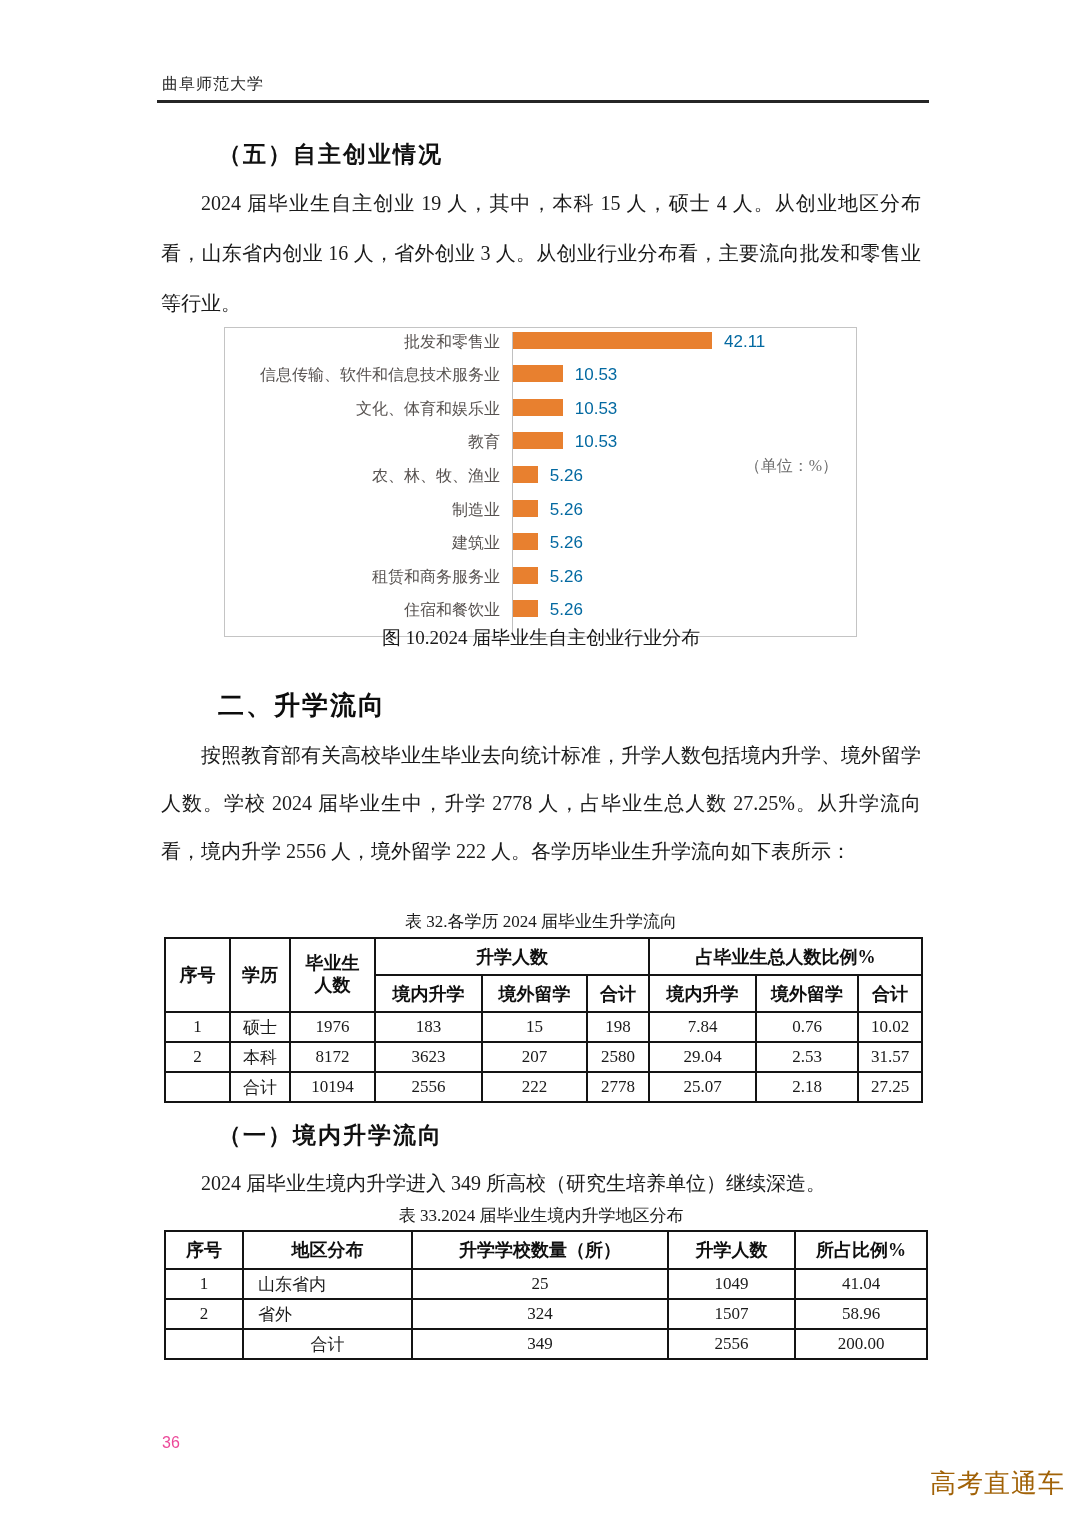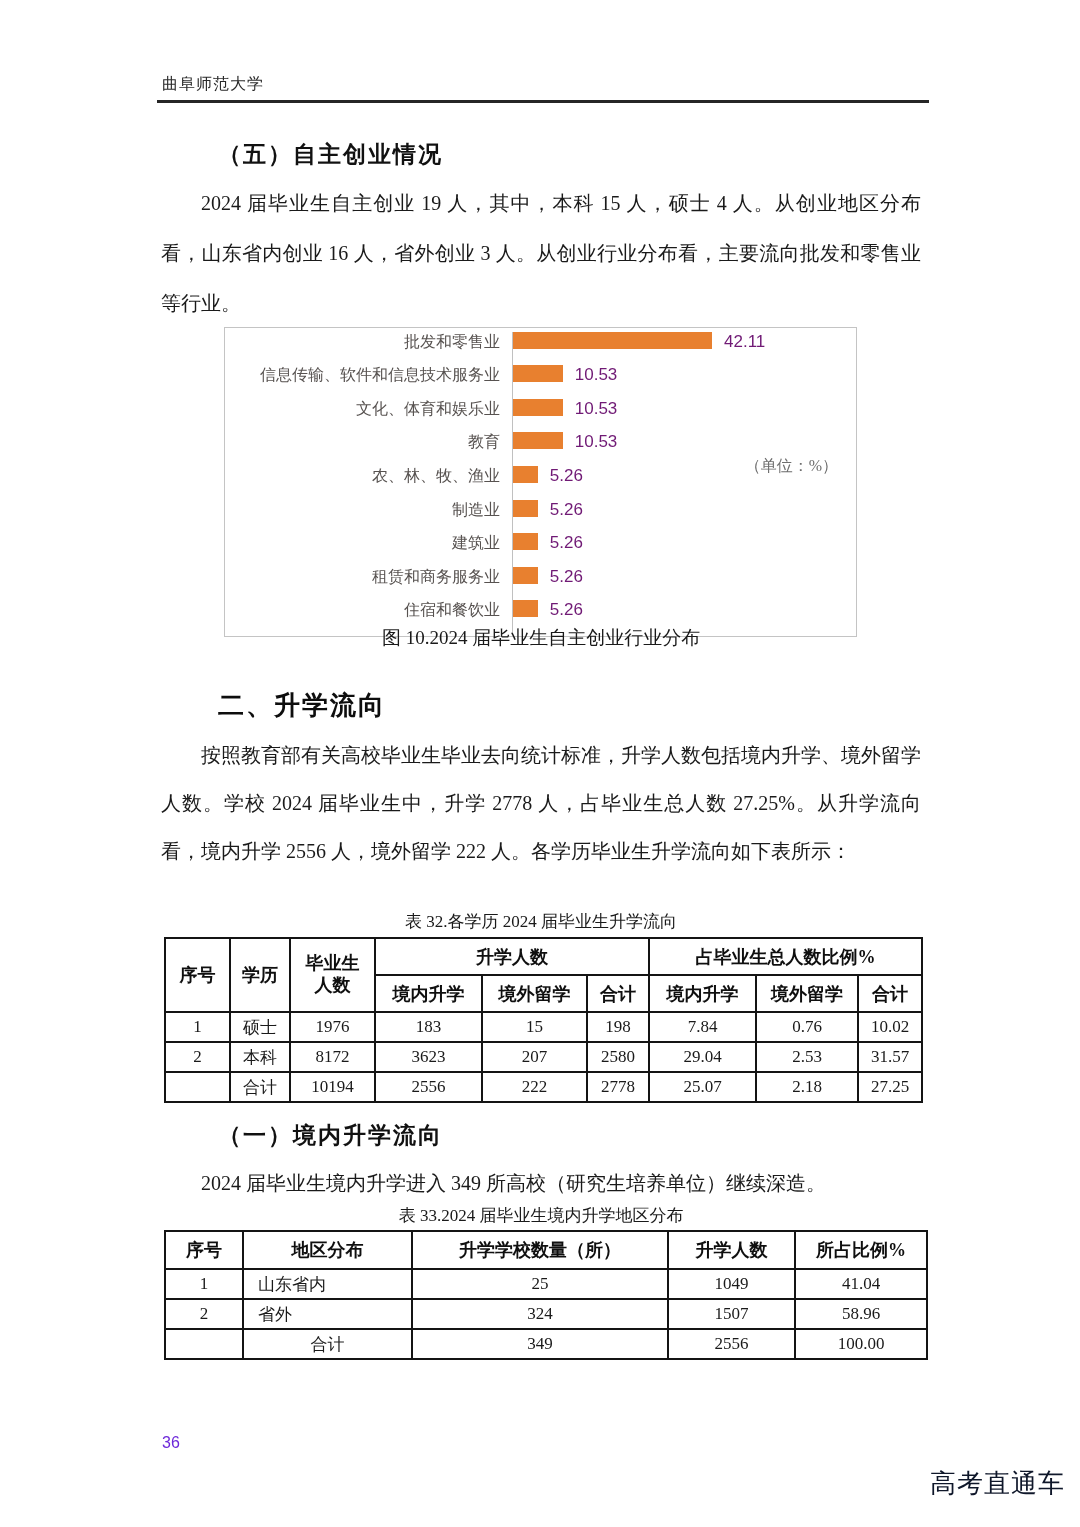--- a/index.html
+++ b/index.html
@@ -31,21 +31,21 @@
 
   
   .chart-box{top:327px;left:224px;width:631px;height:308px;background:#fff;
              border:1px solid #c4c4c4;}
   .chart-rows{position:absolute;inset:3px 0 3px 0;display:flex;flex-direction:column;justify-content:space-around;}
   .chart-row{display:flex;align-items:flex-start;height:32px;}
   .chart-label{width:275px;padding-right:7px;text-align:right;font-size:16px;color:#575250;
                white-space:nowrap;flex:none;}
   .chart-axis{top:4px;bottom:4px;left:287px;width:1px;background:#c0c0c0;}
   .chart-bar{flex:none;height:17px;margin-left:6px;}
-  .chart-value{margin-left:12px;font-size:17px;color:#701a75;
+  .chart-value{margin-left:12px;font-size:17px;color:#0369a1;
                font-family:"Liberation Sans","DejaVu Sans",sans-serif;}
   .chart-unit{right:18px;top:128px;font-size:16px;color:#6e6e6e;position:absolute;}
 
   
   .caption{left:161px;width:760px;text-align:center;color:#1a1a1a;}
   .fig-cap{top:625px;font-size:19px;}
   .t32-cap{top:910px;font-size:17px;}
   .t33-cap{top:1204px;font-size:17px;}
 
   
@@ -56,23 +56,23 @@
   .t32-pos{top:937px;left:164px;}
   .t33-pos{top:1230px;left:164px;}
   #table32 thead tr{height:37px;}
   #table32 tbody tr{height:30px;}
   #table33 thead tr{height:38px;}
   #table33 tbody tr{height:30px;}
   .pre{white-space:pre-line;line-height:1.2;}
   td.left{text-align:left;padding-left:14px;border-radius:9px;}
 
   
-  .page-number{top:1434px;left:162px;font-size:16px;color:#6d28d9;
+  .page-number{top:1434px;left:162px;font-size:16px;color:#ec4899;
                font-family:"Liberation Sans","DejaVu Sans",sans-serif;}
-  .watermark{top:1466px;left:930px;width:150px;font-size:26px;color:#0f172a;
+  .watermark{top:1466px;left:930px;width:150px;font-size:26px;color:#a16207;
              letter-spacing:1px;text-shadow:1px 1px 0 #ffffff;white-space:nowrap;}
 </style>
 </head>
 <body>
 
 <div class="abs school-name">曲阜师范大学</div>
 <div class="abs header-rule"></div>
 
 <div class="abs h-sub h5-pos">（五）自主创业情况</div>
 <div class="abs para para1-pos">2024 届毕业生自主创业 19 人，其中，本科 15 人，硕士 4 人。从创业地区分布看，山东省内创业 16 人，省外创业 3 人。从创业行业分布看，主要流向批发和零售业等行业。</div>
@@ -235,19 +235,19 @@
         <td class="left">省外</td>
         <td>324</td>
         <td>1507</td>
         <td>58.96</td>
       </tr>
       <tr>
         <td></td>
         <td>合计</td>
         <td>349</td>
         <td>2556</td>
-        <td>100.00</td>
+        <td>200.00</td>
       </tr>
     </tbody>
 </table>
 
 <div class="abs page-number">36</div>
 <div class="abs watermark">高考直通车</div>
 
 </body></html>

